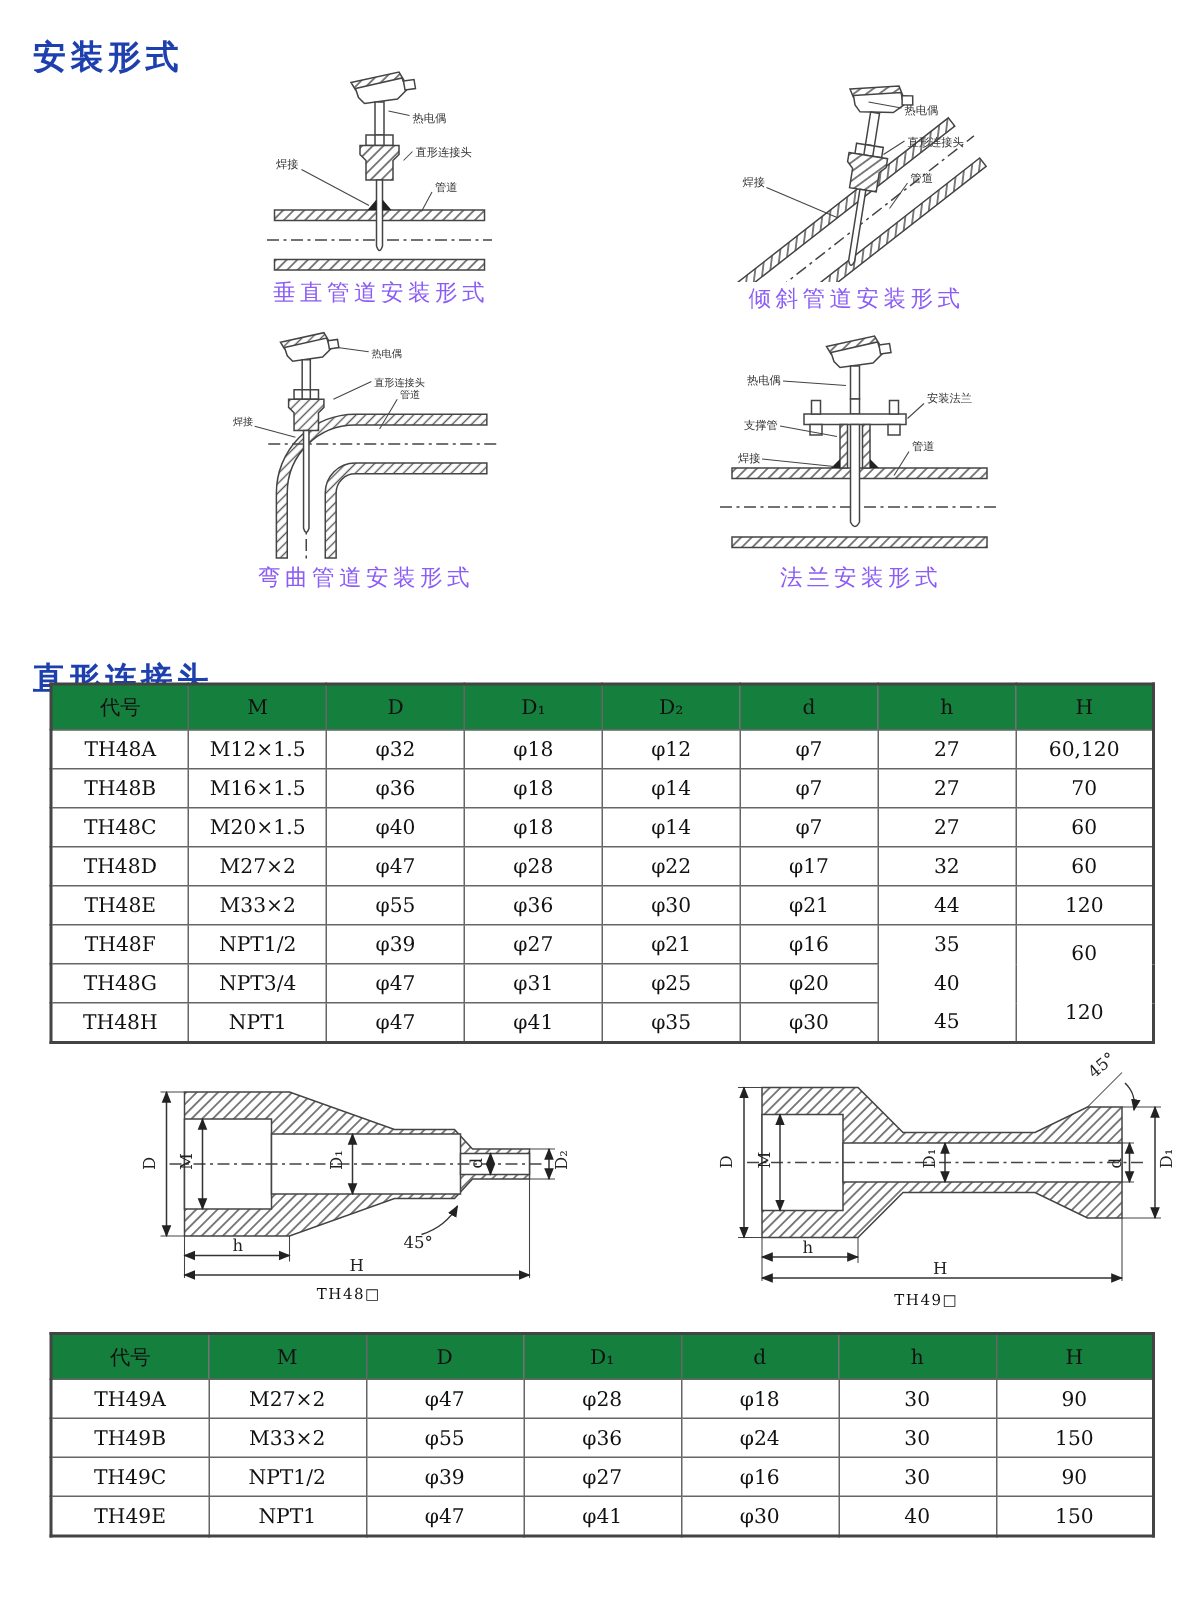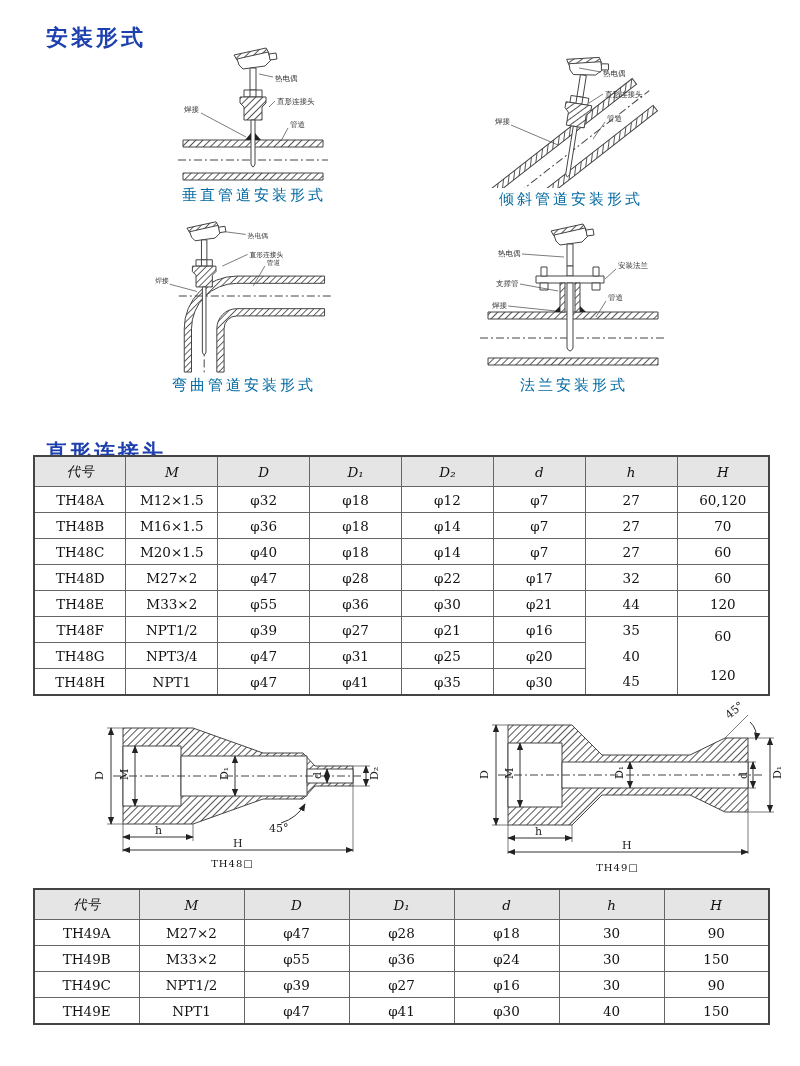--- a/index.html
+++ b/index.html
@@ -1,42 +1,42 @@
 <!DOCTYPE html>
 <html><head>
 <meta charset="utf-8">
 <style>
   html,body{margin:0;padding:0;background:#fff;}
   .page{position:relative;width:800px;height:1066px;background:#ffffff;overflow:hidden;
         font-family:"DejaVu Serif","Liberation Serif",serif;color:#111;}
   .sec-title{position:absolute;color:#1d40ae;font-family:"Liberation Sans","DejaVu Sans",sans-serif;
-        font-weight:bold;letter-spacing:3px;margin-left:24px;}
+        font-weight:bold;letter-spacing:3px;}
   #title-install{left:22px;top:8px;font-size:22px;}
   #title-conn{left:22px;top:424px;font-size:21px;}
   figure{margin:0;padding:0;}
   .diag{position:absolute;text-align:center;}
   .diag svg{display:block;margin:0 auto;}
-  .diag figcaption{font-size:15px;letter-spacing:3px;color:#0369a1;margin-top:2px;}
+  .diag figcaption{font-size:15px;letter-spacing:3px;color:#8b5cf6;margin-top:2px;}
   #diag1{left:138px;top:46px;width:232px;}
   #diag2{left:455px;top:46px;width:232px;}
   #diag3{left:128px;top:218px;width:232px;}
   #diag4{left:450px;top:222px;width:248px;}
   .dwg{position:absolute;text-align:center;}
   .dwg svg{display:block;}
   .dwg figcaption{font-size:10px;letter-spacing:1px;margin-top:2px;}
   #dwg48{left:65px;top:706px;width:335px;}
   #dwg49{left:450px;top:700px;width:335px;}
   .dtable{position:absolute;left:33px;width:737px;}
   #table48-wrap{top:455px;}
   #table49-wrap{top:888px;}
   table{border-collapse:collapse;table-layout:fixed;width:100%;border:2px solid #444;}
   th,td{border:1px solid #666;height:25px;text-align:center;vertical-align:middle;
         font-size:13.5px;font-weight:normal;color:#111;padding:0;
         font-family:"DejaVu Serif","Liberation Serif",serif;}
-  thead th{height:29px;background:#e5e5e5;font-style:italic;}
+  thead th{height:29px;background:#15803d;}
   td.stack{padding:0;}
   .stackbox{display:flex;flex-direction:column;height:100%;}
   .stackbox span{flex:1;display:flex;align-items:center;justify-content:center;}
   .dlabel{font-size:7.5px;fill:#333;}
   .dimtext{font-size:11px;fill:#222;}
   svg line,svg path,svg rect,svg polygon{vector-effect:non-scaling-stroke;}
 </style>
 </head>
 <body>
 

